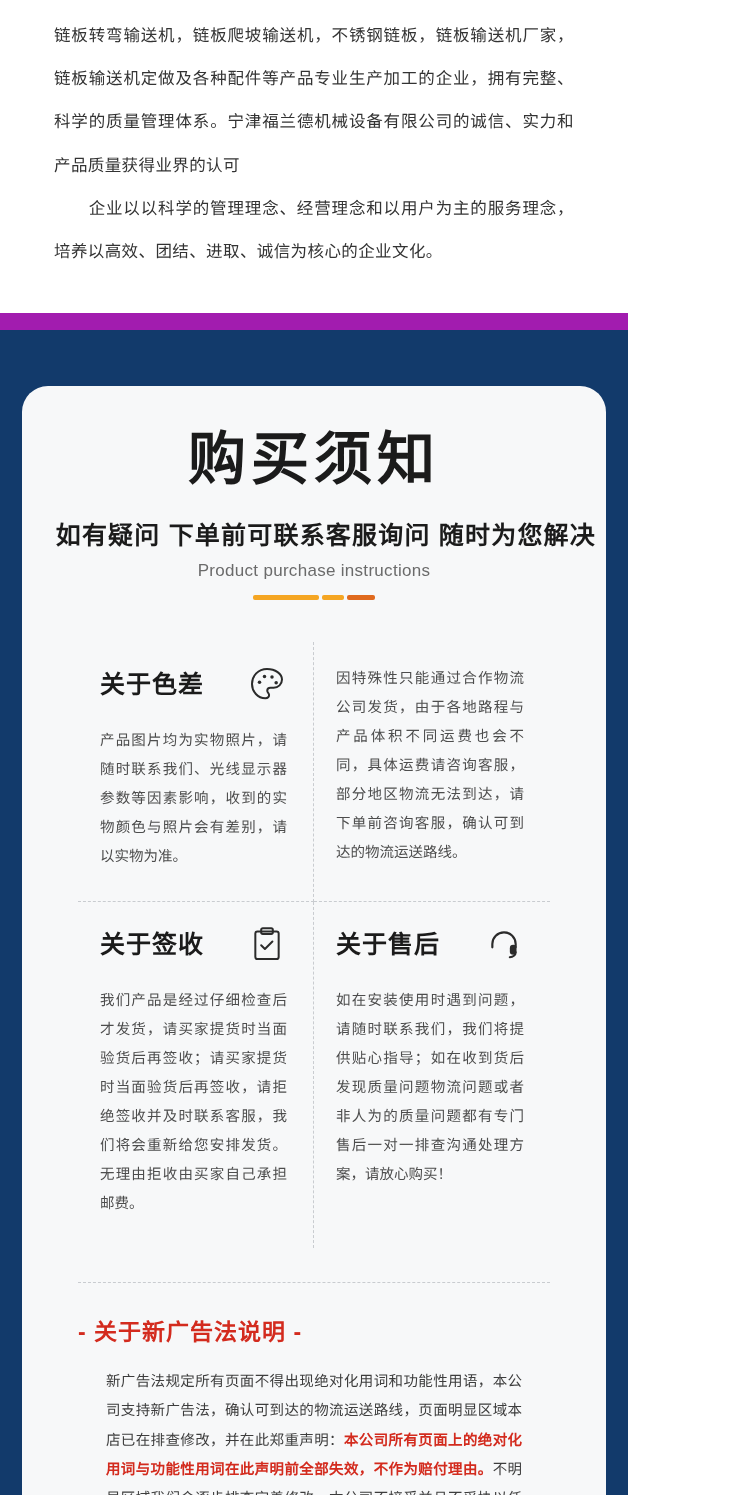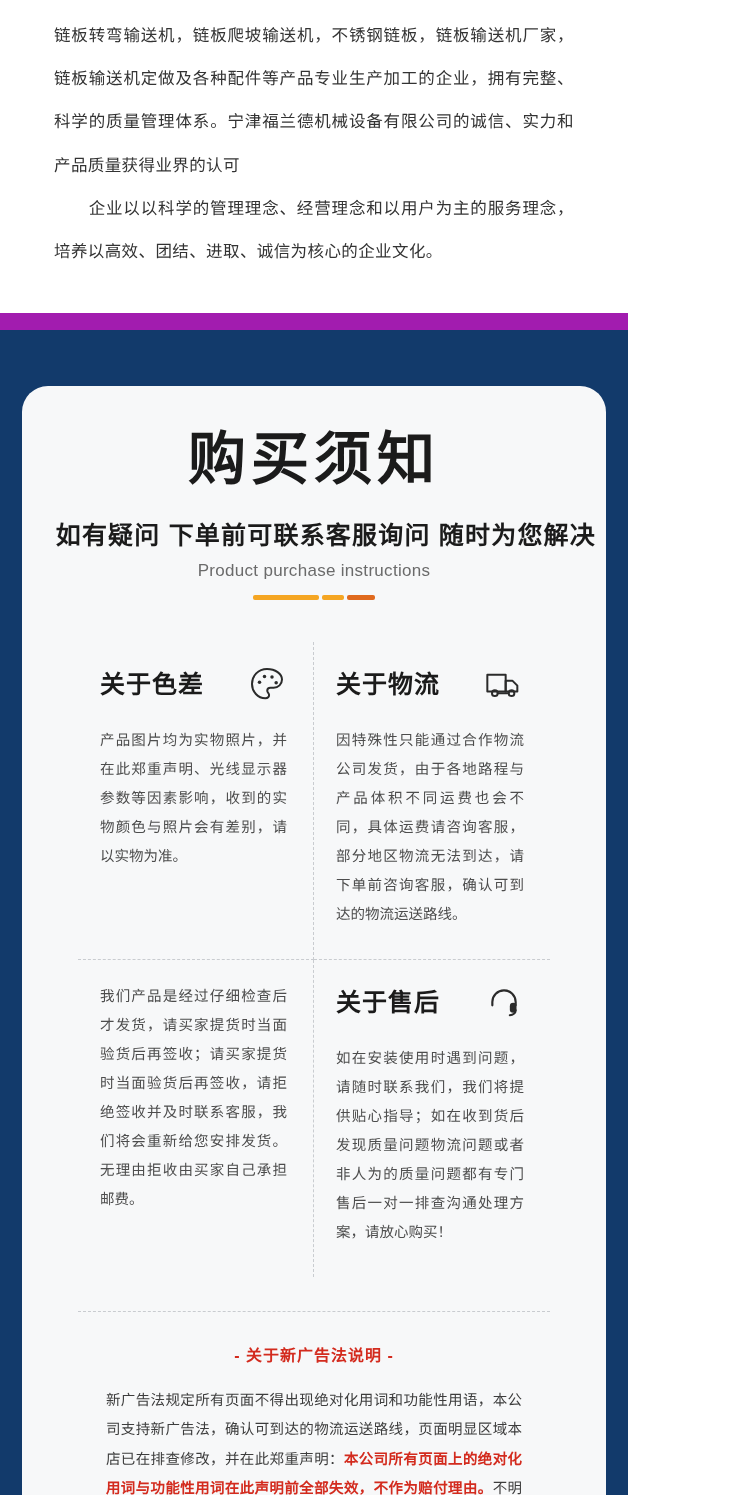--- a/index.html
+++ b/index.html
@@ -106,23 +106,22 @@
     text-align: justify;
   }
 
   
   .notice {
     margin: 34px 46px 0 46px;
     border-top: 1px dashed #c9ccd0;
     padding-top: 30px;
   }
   .notice-title {
-    text-align: center;
     color: #d32b1e;
-    font-size: 16px;
+    font-size: 23px;
     font-weight: bold;
     letter-spacing: 1px;
     margin-bottom: 20px;
   }
   .notice-body {
     font-size: 14.5px;
     color: #3d3d3d;
     line-height: 2.02;
     text-align: justify;
     padding: 0 28px;
@@ -160,40 +159,38 @@
             <span class="cell-icon">
               <svg viewBox="0 0 48 48" width="40" height="40" fill="none" stroke="#2b2b2b" stroke-width="2.4" stroke-linecap="round" stroke-linejoin="round">
                 <path d="M24 6C13.5 6 6 14 6 24c0 9.2 7 17 16 17 3 0 4.5-1.8 4.5-3.8 0-1.1-.5-1.9-1.1-2.6-.6-.7-1.1-1.5-1.1-2.5 0-2 1.7-3.6 3.8-3.6H32c5.5 0 10-4.3 10-9.8C42 11.8 34 6 24 6z"></path>
                 <circle cx="15" cy="22" r="2.1" fill="#2b2b2b" stroke="none"></circle>
                 <circle cx="21" cy="15" r="2.1" fill="#2b2b2b" stroke="none"></circle>
                 <circle cx="30" cy="15.5" r="2.1" fill="#2b2b2b" stroke="none"></circle>
                 <circle cx="35" cy="22.5" r="2.1" fill="#2b2b2b" stroke="none"></circle>
               </svg>
             </span>
           </div>
-          <div class="cell-body">产品图片均为实物照片，并在此郑重声明、光线显示器参数等因素影响，收到的实物颜色与照片会有差别，请以实物为准。</div>
+          <div class="cell-body">产品图片均为实物照片，请随时联系我们、光线显示器参数等因素影响，收到的实物颜色与照片会有差别，请以实物为准。</div>
         </div>
 
         <div class="cell top">
+          <div class="cell-body">因特殊性只能通过合作物流公司发货，由于各地路程与产品体积不同运费也会不同，具体运费请咨询客服，部分地区物流无法到达，请下单前咨询客服，确认可到达的物流运送路线。</div>
+        </div>
+
+        <div class="cell left">
           <div class="cell-head">
-            <div class="cell-title">关于物流</div>
+            <div class="cell-title">关于签收</div>
             <span class="cell-icon">
               <svg viewBox="0 0 48 48" width="40" height="40" fill="none" stroke="#2b2b2b" stroke-width="2.4" stroke-linecap="round" stroke-linejoin="round">
-                <path d="M4 13h22v20H4z"></path>
-                <path d="M26 20h8l6 6v7h-14z"></path>
-                <circle cx="13" cy="35" r="3.4"></circle>
-                <circle cx="33" cy="35" r="3.4"></circle>
-                <path d="M16.5 35h13"></path>
+                <rect x="10" y="9" width="28" height="33" rx="2.5"></rect>
+                <rect x="17" y="5" width="14" height="7" rx="2"></rect>
+                <path d="M17 25.5l4.5 4.5 9-9"></path>
               </svg>
             </span>
           </div>
-          <div class="cell-body">因特殊性只能通过合作物流公司发货，由于各地路程与产品体积不同运费也会不同，具体运费请咨询客服，部分地区物流无法到达，请下单前咨询客服，确认可到达的物流运送路线。</div>
-        </div>
-
-        <div class="cell left">
           <div class="cell-body">我们产品是经过仔细检查后才发货，请买家提货时当面验货后再签收；请买家提货时当面验货后再签收，请拒绝签收并及时联系客服，我们将会重新给您安排发货。无理由拒收由买家自己承担邮费。</div>
         </div>
 
         <div class="cell">
           <div class="cell-head">
             <div class="cell-title">关于售后</div>
             <span class="cell-icon">
               <svg viewBox="0 0 48 48" width="40" height="40" fill="none" stroke="#2b2b2b" stroke-width="2.6" stroke-linecap="round" stroke-linejoin="round">
                 <path d="M10 28v-4c0-7.7 6.3-14 14-14s14 6.3 14 14v4"></path>
                 <rect x="31" y="25" width="8" height="12" rx="4" fill="#2b2b2b" stroke="none"></rect>

